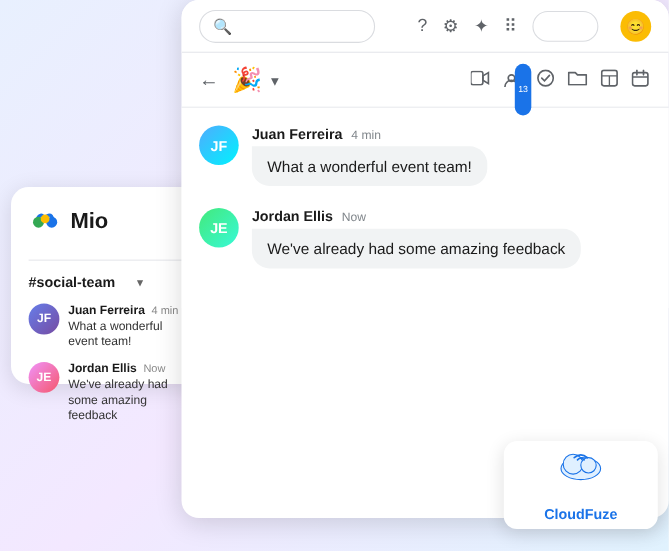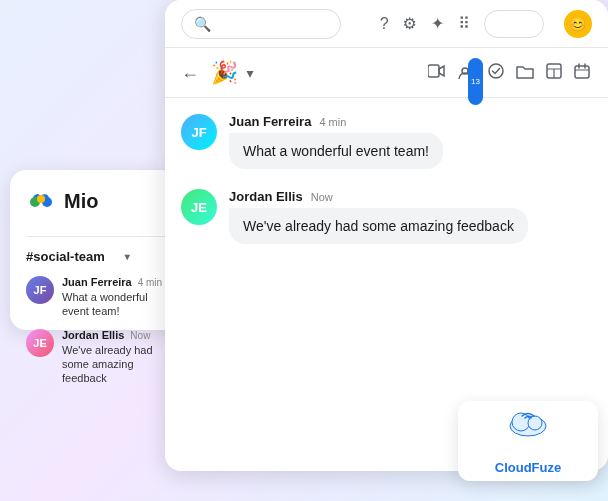--- a/index.html
+++ b/index.html
@@ -18,21 +18,21 @@
       inset: 0;
       background: linear-gradient(135deg, #e8f0fe 0%, #f3e8ff 50%, #e0f2fe 100%);
     }
 
     
     .mio-card {
       position: absolute;
       left: 10px;
       top: 170px;
       width: 175px;
-      height: 160px;
+      height: 179px;
       background: white;
       border-radius: 16px;
       box-shadow: 0 4px 20px rgba(0,0,0,0.12);
       padding: 16px;
       z-index: 2;
     }
 
     .mio-logo {
       display: flex;
       align-items: center;

